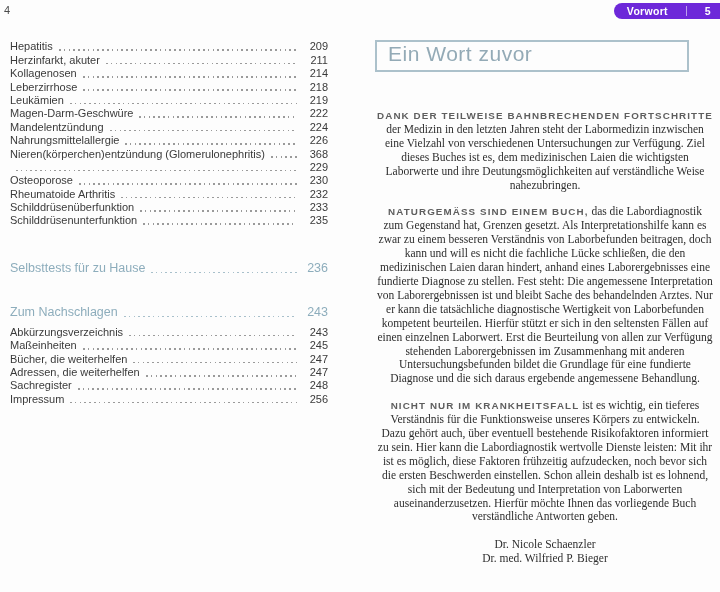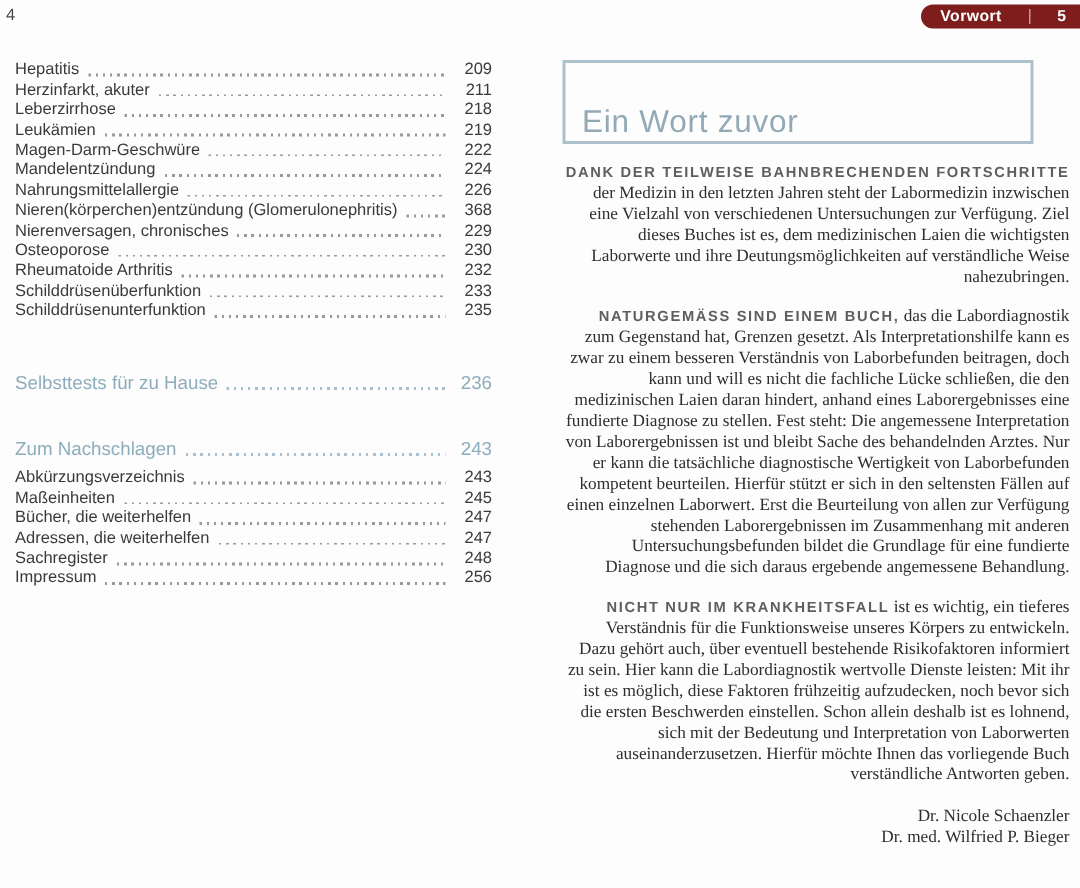--- a/index.html
+++ b/index.html
@@ -37,39 +37,39 @@
   }
   .sec-heading .leader{
     background:repeating-linear-gradient(90deg,#a8c0cb 0 1.6px,transparent 1.6px 4.8px);
     margin-bottom:3px;
   }
   .sec-entries{margin-top:5px}
 
   
   .header-pill{
     position:absolute;right:0;top:3px;height:16px;
-    background:#7f1d1d;border-radius:9px 0 0 9px;
+    background:#6d28d9;border-radius:9px 0 0 9px;
     display:flex;align-items:center;gap:18px;
     padding:0 9px 0 13px;
     color:#ffffff;font-size:10.5px;font-weight:bold;letter-spacing:.3px;
   }
   .pill-divider{width:1px;height:10px;background:rgba(255,255,255,.55)}
 
   .title-box{
-    position:absolute;left:375px;top:40px;width:314px;height:56px;
+    position:absolute;left:375px;top:40px;width:314px;height:32px;
     border:2px solid #acc1cb;box-sizing:border-box;
-    display:flex;align-items:flex-end;padding-left:11px;
+    display:flex;align-items:flex-start;padding-left:11px;
     font-size:21px;color:#93aab6;letter-spacing:.5px;
   }
 
   .body-text{
     position:absolute;left:377px;top:109px;width:336px;
     font-family:"Liberation Serif",serif;
     font-size:11.5px;line-height:13.9px;color:#2e2e2e;
-    text-align:right;
+    text-align:center;
   }
   .para{margin:0 0 13px 0}
   .lead{
     font-family:"Liberation Sans",sans-serif;
     font-weight:bold;font-size:9.8px;letter-spacing:1.1px;color:#5e5e5e;
   }
   .sigs{margin-top:14px}
 </style>
 </head>
 <body>
@@ -84,20 +84,25 @@
     <span class="toc-label">Hepatitis</span>
     <span class="leader"></span>
     <span class="toc-page">209</span>
   </div>
         <div class="toc-row">
     <span class="toc-label">Herzinfarkt, akuter</span>
     <span class="leader"></span>
     <span class="toc-page">211</span>
   </div>
         <div class="toc-row">
+    <span class="toc-label">Kollagenosen</span>
+    <span class="leader"></span>
+    <span class="toc-page">214</span>
+  </div>
+        <div class="toc-row">
     <span class="toc-label">Leberzirrhose</span>
     <span class="leader"></span>
     <span class="toc-page">218</span>
   </div>
         <div class="toc-row">
     <span class="toc-label">Leukämien</span>
     <span class="leader"></span>
     <span class="toc-page">219</span>
   </div>
         <div class="toc-row">
@@ -114,21 +119,20 @@
     <span class="toc-label">Nahrungsmittelallergie</span>
     <span class="leader"></span>
     <span class="toc-page">226</span>
   </div>
         <div class="toc-row">
     <span class="toc-label">Nieren(körperchen)entzündung (Glomerulonephritis)</span>
     <span class="leader"></span>
     <span class="toc-page">368</span>
   </div>
         <div class="toc-row">
-    <span class="toc-label">Nierenversagen, chronisches</span>
     <span class="leader"></span>
     <span class="toc-page">229</span>
   </div>
         <div class="toc-row">
     <span class="toc-label">Osteoporose</span>
     <span class="leader"></span>
     <span class="toc-page">230</span>
   </div>
         <div class="toc-row">
     <span class="toc-label">Rheumatoide Arthritis</span>

